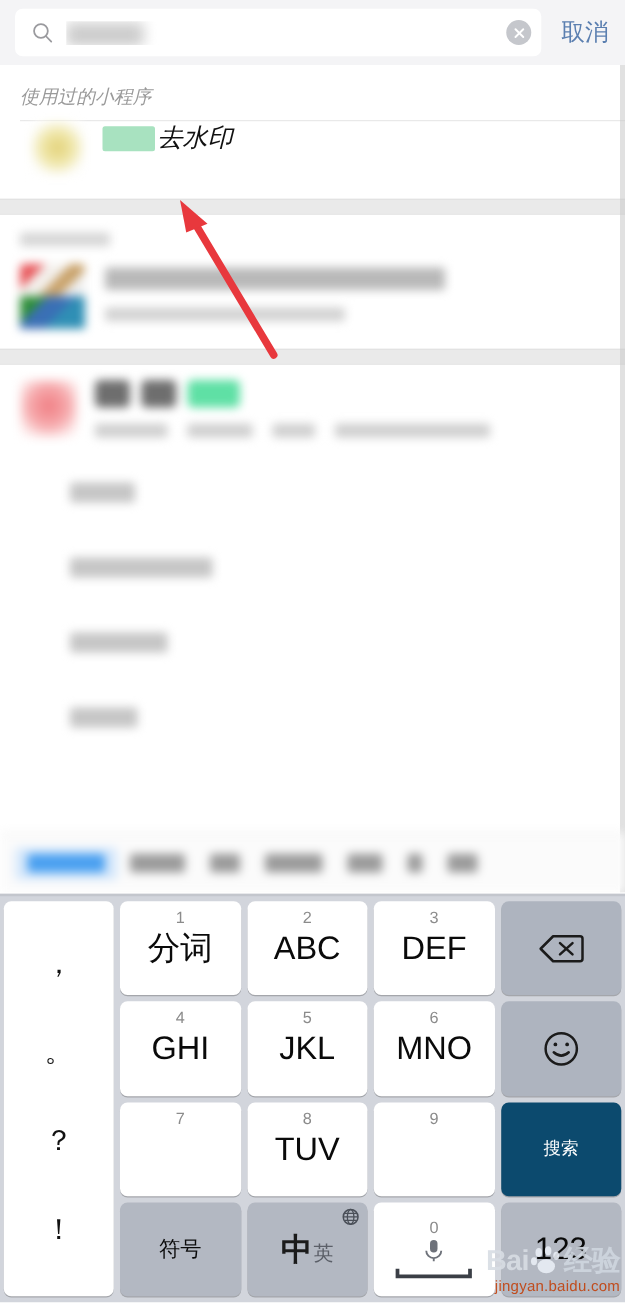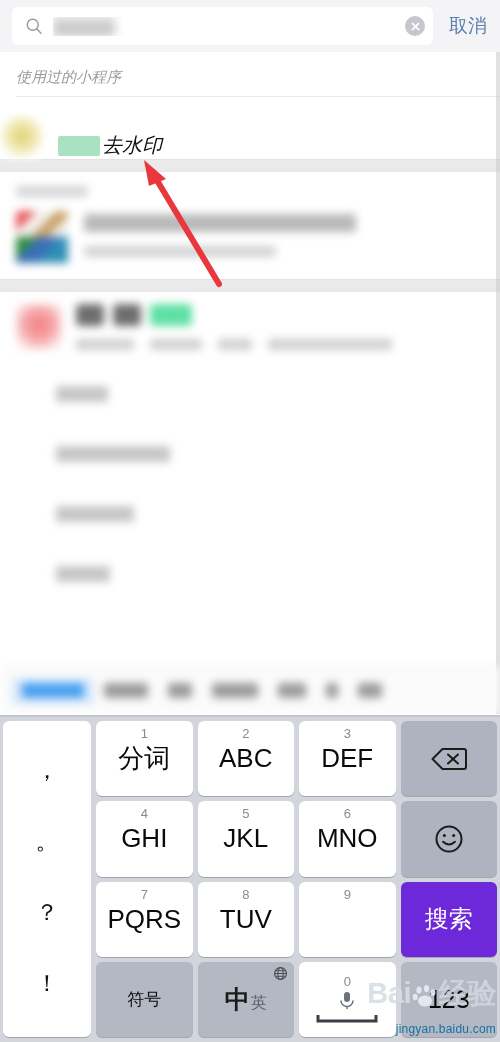--- a/index.html
+++ b/index.html
@@ -105,23 +105,23 @@
   .sec-header {
     padding: 16px 0 9px 16px;
     font-size: 15px;
     color: #9a9a9a;
   }
   .hairline { height: 1px; background: #e9e9e9; margin-left: 16px; }
 
   
   .mp-row {
     display: flex;
-    align-items: flex-end;
+    align-items: flex-start;
     height: 62px;
-    padding: 0 0;
+    padding: 0 24px;
     gap: 14px;
     cursor: pointer;
   }
   .mp-icon {
     width: 44px; height: 44px; flex: 0 0 44px;
     border-radius: 8px;
     background: radial-gradient(circle at 50% 48%, #e3d27a 0%, #efe6a8 38%, #fdfdfa 72%, #ffffff 100%);
     filter: blur(3.2px);
     -webkit-filter: blur(3.2px);
   }
@@ -288,21 +288,21 @@
   }
   .key .num {
     position: absolute;
     top: 5px; left: 0; right: 0;
     text-align: center;
     font-size: 13px;
     color: #8b8b8b;
   }
   .key.fn { background: #aeb4bf; }
   .key.fn-dark { background: #b3b8c2; }
-  .key.search { background: #6d28d9; color: #fff; font-size: 24px; text-align: center; }
+  .key.search { background: #0c4a6e; color: #fff; font-size: 14px; text-align: center; }
   .key.space { font-size: 14px; }
 
   .key svg { display: block; }
 
   .zh-en { display: flex; align-items: baseline; }
   .zh-en .zh { font-size: 25px; font-weight: 700; color: #1b1b1b; }
   .zh-en .en { font-size: 16px; color: #5b5f68; margin-left: 1px; }
   .globe {
     position: absolute; top: 4px; right: 6px;
     width: 15px; height: 15px;
@@ -315,31 +315,31 @@
   .watermark {
     position: absolute;
     right: 4px; bottom: 6px;
     z-index: 60;
     pointer-events: none;
     text-align: right;
     opacity: .9;
   }
   .wm-main {
     display: flex; align-items: flex-end; gap: 1px;
-    font-size: 29px; font-weight: 700;
+    font-size: 23px; font-weight: 700;
     color: #d8dde4;
     line-height: 1;
     letter-spacing: -.5px;
   }
   .wm-paw { width: 26px; height: 24px; display:block; }
   .wm-jy { color: #cfd6df; }
   .wm-url {
     font-size: 12px;
-    color: #0369a1;
-    margin-top: 14px;
+    color: #c2410c;
+    margin-top: 2px;
     letter-spacing: .2px;
   }
 </style>
 </head>
 <body>
 
 <div class="screen">
 
   <div class="searchbar">
     <div class="search-field">
@@ -509,21 +509,20 @@
               <circle cx="12.3" cy="13.5" r="1.5" fill="#1b1b1b"></circle>
               <circle cx="21.7" cy="13.5" r="1.5" fill="#1b1b1b"></circle>
               <path d="M11 19.8 Q17 25.2 23 19.8" stroke="#1b1b1b" stroke-width="2" fill="none" stroke-linecap="round"></path>
             </svg>
           </div>
         </div>
 
         <div class="kb-row">
           <div class="key">
             <span class="num">7</span>
-            <span>PQRS</span>
           </div>
           <div class="key">
             <span class="num">8</span>
             <span>TUV</span>
           </div>
           <div class="key">
             <span class="num">9</span>
           </div>
           <div class="key search">搜索</div>
         </div>

